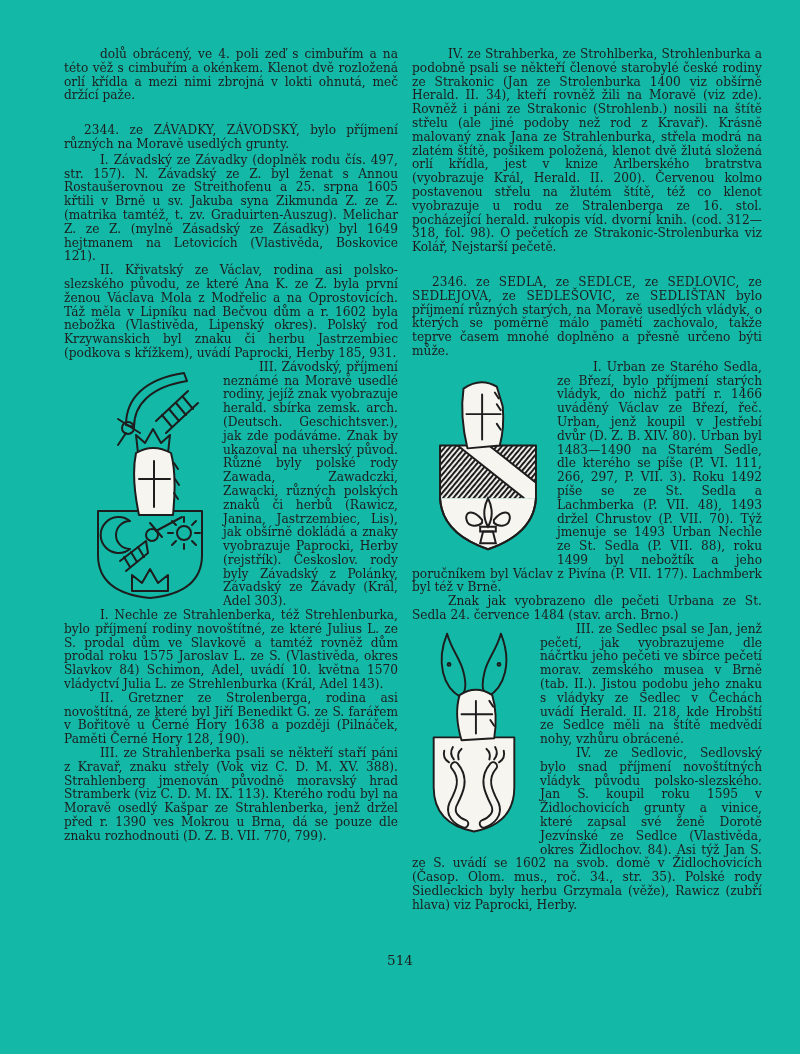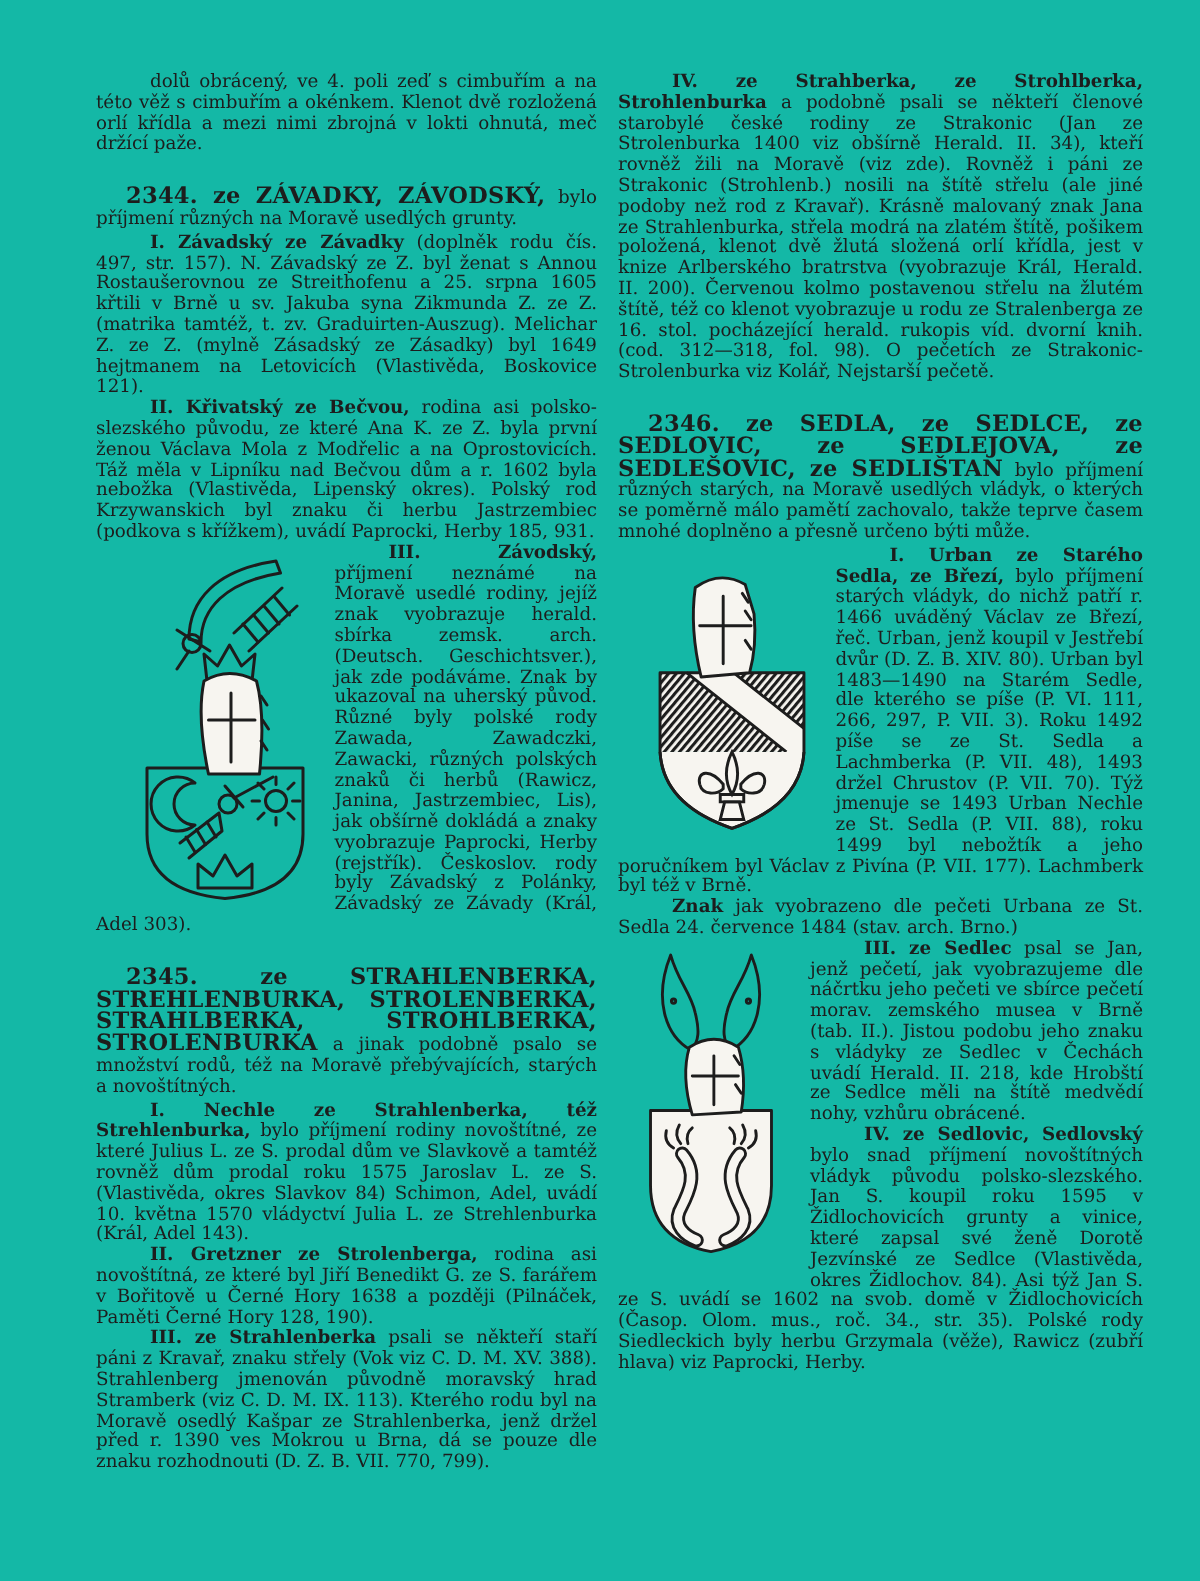--- a/index.html
+++ b/index.html
@@ -14,23 +14,23 @@
   .columns{display:flex;padding:48px 38px 0 64px;gap:14px;box-sizing:border-box;}
   .col-left{width:334px;flex:none;}
   .col-right{width:350px;flex:none;}
   .para{
     margin:0;
     font-size:12.2px;
     line-height:13.8px;
     text-align:justify;
     text-indent:36px;
   }
-  .para .lead{font-weight:bold;}
+  .para .lead{font-weight:normal;}
   .heading{text-indent:20px;margin-top:21px;margin-bottom:2px;}
-  .heading .lead{font-size:15px;letter-spacing:.2px;}
+  .heading .lead{font-size:12px;letter-spacing:.2px;}
   .clear{clear:left;}
   .arms{float:left;display:block;}
   .arms svg{display:block;width:100%;height:100%;}
   .arms-a{width:120px;height:235px;margin:4px 13px 2px 26px;}
   .arms-b{width:110px;height:186px;margin:12px 14px 3px 21px;}
   .arms-c{width:100px;height:216px;margin:3px 16px 3px 12px;}
   .page-number{
     position:absolute;left:0;right:0;top:952px;
     text-align:center;
     font-size:13.5px;
@@ -43,21 +43,21 @@
   <div class="columns">
 
     <div class="col-left">
 
       <p class="para"><b class="lead"></b><span>dolů obrácený, ve 4. poli zeď s cimbuřím a na této věž s cimbuřím a okénkem. Klenot dvě rozložená orlí křídla a mezi nimi zbrojná v lokti ohnutá, meč držící paže.</span></p>
 
       <p class="para heading"><b class="lead">2344. ze ZÁVADKY, ZÁVODSKÝ,</b><span> bylo příjmení různých na Moravě usedlých grunty.</span></p>
 
       <p class="para"><b class="lead">I. Závadský ze Závadky</b><span> (doplněk rodu čís. 497, str. 157). N. Závadský ze Z. byl ženat s Annou Rostaušerovnou ze Streithofenu a 25. srpna 1605 křtili v Brně u sv. Jakuba syna Zikmunda Z. ze Z. (matrika tamtéž, t. zv. Graduirten-Auszug). Melichar Z. ze Z. (mylně Zásadský ze Zásadky) byl 1649 hejtmanem na Letovicích (Vlastivěda, Boskovice 121).</span></p>
 
-      <p class="para"><b class="lead">II. Křivatský ze Bečvou,</b><span> rodina asi polsko-slezského původu, ze které Ana K. ze Z. byla první ženou Václava Mola z Modřelic a na Oprostovicích. Táž měla v Lipníku nad Bečvou dům a r. 1602 byla nebožka (Vlastivěda, Lipenský okres). Polský rod Krzywanskich byl znaku či herbu Jastrzembiec (podkova s křížkem), uvádí Paprocki, Herby 185, 931.</span></p>
+      <p class="para"><b class="lead">II. Křivatský ze Václav,</b><span> rodina asi polsko-slezského původu, ze které Ana K. ze Z. byla první ženou Václava Mola z Modřelic a na Oprostovicích. Táž měla v Lipníku nad Bečvou dům a r. 1602 byla nebožka (Vlastivěda, Lipenský okres). Polský rod Krzywanskich byl znaku či herbu Jastrzembiec (podkova s křížkem), uvádí Paprocki, Herby 185, 931.</span></p>
 
       <p class="para"><span class="arms arms-a">
             <svg viewBox="0 0 120 235" xmlns="http://www.w3.org/2000/svg">
         <g fill="none" stroke="#1d1d1d" stroke-width="2" stroke-linejoin="round" stroke-linecap="round">
           <path d="M36,60 C36,34 54,14 94,8 L97,16 C60,22 44,40 44,62 Z"></path>
           <path d="M28,54 L50,68"></path>
           <path d="M36,68 L28,80"></path>
           <circle cx="38" cy="63" r="6"></circle>
           <path d="M66,56 L98,26 M76,68 L108,38"></path>
           <path d="M72,50 L82,62 M79,44 L89,56 M86,38 L96,50 M93,32 L103,44"></path>
@@ -76,21 +76,20 @@
         <g fill="#f7f5f0" stroke="#1d1d1d" stroke-width="2" stroke-linejoin="round">
           <path d="M46,88 Q63,78 81,88 Q87,110 83,150 L49,150 Q41,112 46,88 Z"></path>
         </g>
         <g fill="none" stroke="#1d1d1d" stroke-width="2" stroke-linecap="round">
           <path d="M64,96 L64,142 M49,114 L80,114"></path>
           <path d="M84,98 L88,104 M85,114 L89,120 M84,128 L88,134"></path>
         </g>
       </svg>
           </span><b class="lead">III. Závodský,</b><span> příjmení neznámé na Moravě usedlé rodiny, jejíž znak vyobrazuje herald. sbírka zemsk. arch. (Deutsch. Geschichtsver.), jak zde podáváme. Znak by ukazoval na uherský původ. Různé byly polské rody Zawada, Zawadczki, Zawacki, různých polských znaků či herbů (Rawicz, Janina, Jastrzembiec, Lis), jak obšírně dokládá a znaky vyobrazuje Paprocki, Herby (rejstřík). Českoslov. rody byly Závadský z Polánky, Závadský ze Závady (Král, Adel 303).</span></p>
 
-      <p class="para heading clear"><b class="lead">2345. ze STRAHLENBERKA, STREHLENBURKA, STROLENBERKA, STRAHLBERKA, STROHLBERKA, STROLENBURKA</b><span> a jinak podobně psalo se množství rodů, též na Moravě přebývajících, starých a novoštítných.</span></p>
 
       <p class="para"><b class="lead">I. Nechle ze Strahlenberka, též Strehlenburka,</b><span> bylo příjmení rodiny novoštítné, ze které Julius L. ze S. prodal dům ve Slavkově a tamtéž rovněž dům prodal roku 1575 Jaroslav L. ze S. (Vlastivěda, okres Slavkov 84) Schimon, Adel, uvádí 10. května 1570 vládyctví Julia L. ze Strehlenburka (Král, Adel 143).</span></p>
 
 
       <p class="para"><b class="lead">II. Gretzner ze Strolenberga,</b><span> rodina asi novoštítná, ze které byl Jiří Benedikt G. ze S. farářem v Bořitově u Černé Hory 1638 a později (Pilnáček, Paměti Černé Hory 128, 190).</span></p>
 
       <p class="para"><b class="lead">III. ze Strahlenberka</b><span> psali se někteří staří páni z Kravař, znaku střely (Vok viz C. D. M. XV. 388). Strahlenberg jmenován původně moravský hrad Stramberk (viz C. D. M. IX. 113). Kterého rodu byl na Moravě osedlý Kašpar ze Strahlenberka, jenž držel před r. 1390 ves Mokrou u Brna, dá se pouze dle znaku rozhodnouti (D. Z. B. VII. 770, 799).</span></p>
 
     </div>
 
@@ -164,13 +163,14 @@
           </g>
         </g>
       </svg>
           </span><b class="lead">III. ze Sedlec</b><span> psal se Jan, jenž pečetí, jak vyobrazujeme dle náčrtku jeho pečeti ve sbírce pečetí morav. zemského musea v Brně (tab. II.). Jistou podobu jeho znaku s vládyky ze Sedlec v Čechách uvádí Herald. II. 218, kde Hrobští ze Sedlce měli na štítě medvědí nohy, vzhůru obrácené.</span></p>
 
       <p class="para"><b class="lead">IV. ze Sedlovic, Sedlovský</b><span> bylo snad příjmení novoštítných vládyk původu polsko-slezského. Jan S. koupil roku 1595 v Židlochovicích grunty a vinice, které zapsal své ženě Dorotě Jezvínské ze Sedlce (Vlastivěda, okres Židlochov. 84). Asi týž Jan S. ze S. uvádí se 1602 na svob. domě v Židlochovicích (Časop. Olom. mus., roč. 34., str. 35). Polské rody Siedleckich byly herbu Grzymala (věže), Rawicz (zubří hlava) viz Paprocki, Herby.</span></p>
 
     </div>
   </div>
 
+  <div class="page-number">514</div>
 </div>
 
 </body></html>

